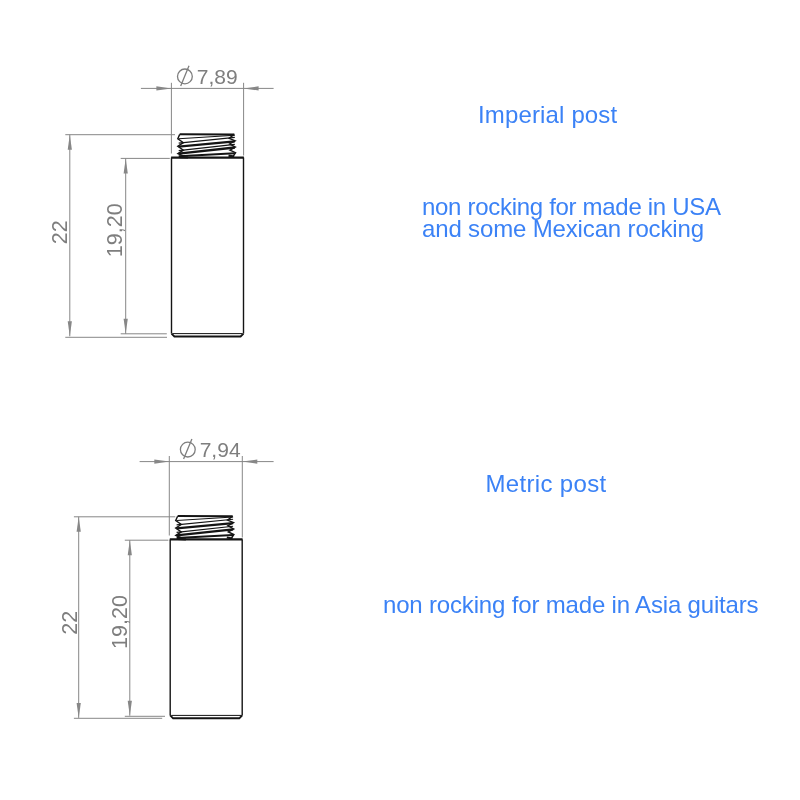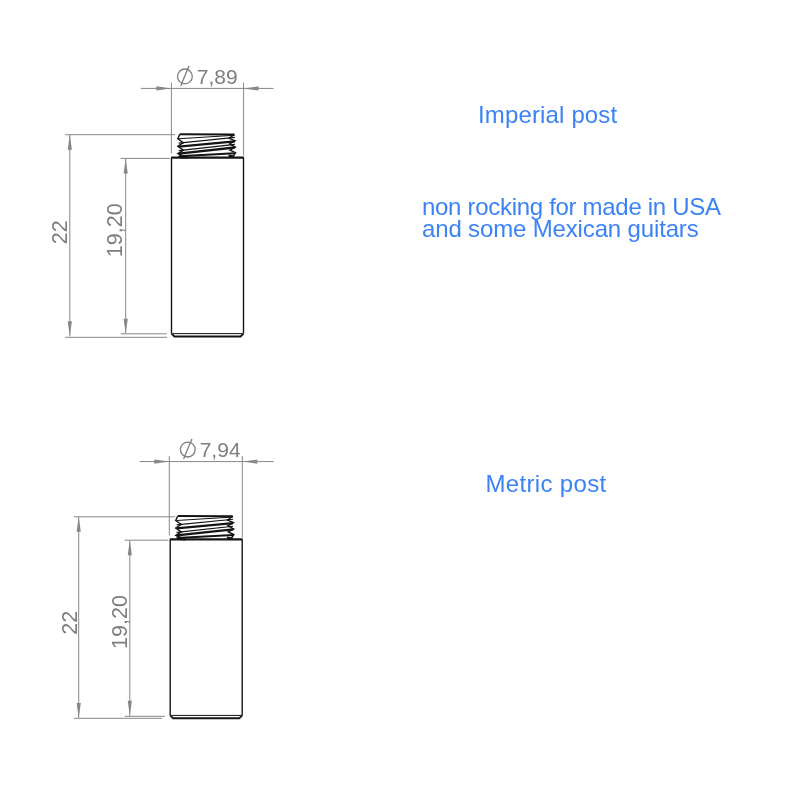--- a/index.html
+++ b/index.html
@@ -79,15 +79,16 @@
 <polygon points="78.7,717.9 76.6,702.9 80.8,702.9" fill="#878787"></polygon>
 <text x="77.3" y="622.8" font-size="21.5" fill="#7e7e7e" text-anchor="middle" transform="rotate(-90 77.3 622.8)">22</text>
 <line x1="129.8" y1="540.2" x2="129.8" y2="715.7" stroke="#878787" stroke-width="1.0"></line>
 <line x1="124.8" y1="540.2" x2="168.4" y2="540.2" stroke="#878787" stroke-width="1.0"></line>
 <line x1="124.8" y1="716.3" x2="165.0" y2="716.3" stroke="#878787" stroke-width="1.0"></line>
 <polygon points="129.8,540.2 127.7,555.2 131.9,555.2" fill="#878787"></polygon>
 <polygon points="129.8,715.7 127.7,700.7 131.9,700.7" fill="#878787"></polygon>
 <text x="126.6" y="622.0" font-size="21.5" fill="#7e7e7e" text-anchor="middle" transform="rotate(-90 126.6 622.0)">19,20</text>
 </svg>
 <div class="blk" id="t1" style="left:478px; top:101px; letter-spacing:0.15px;">Imperial post</div>
-<div class="blk" id="t2" style="left:422px; top:196px; line-height:21.5px;"><span style="letter-spacing:-0.3px;">non rocking for made in USA</span><br><span style="letter-spacing:-0.15px;">and some Mexican guitars</span></div>
+<div class="blk" id="t2" style="left:422px; top:196px; line-height:21.5px;"><span style="letter-spacing:-0.3px;">non rocking for made in USA</span><br><span style="letter-spacing:-0.15px;">and some Mexican rocking</span></div>
 <div class="blk" id="t3" style="left:485.5px; top:470px; letter-spacing:0.33px;">Metric post</div>
+<div class="blk" id="t4" style="left:383px; top:591px; letter-spacing:-0.17px;">non rocking for made in Asia guitars</div>
 </div>
 
 </body></html>

